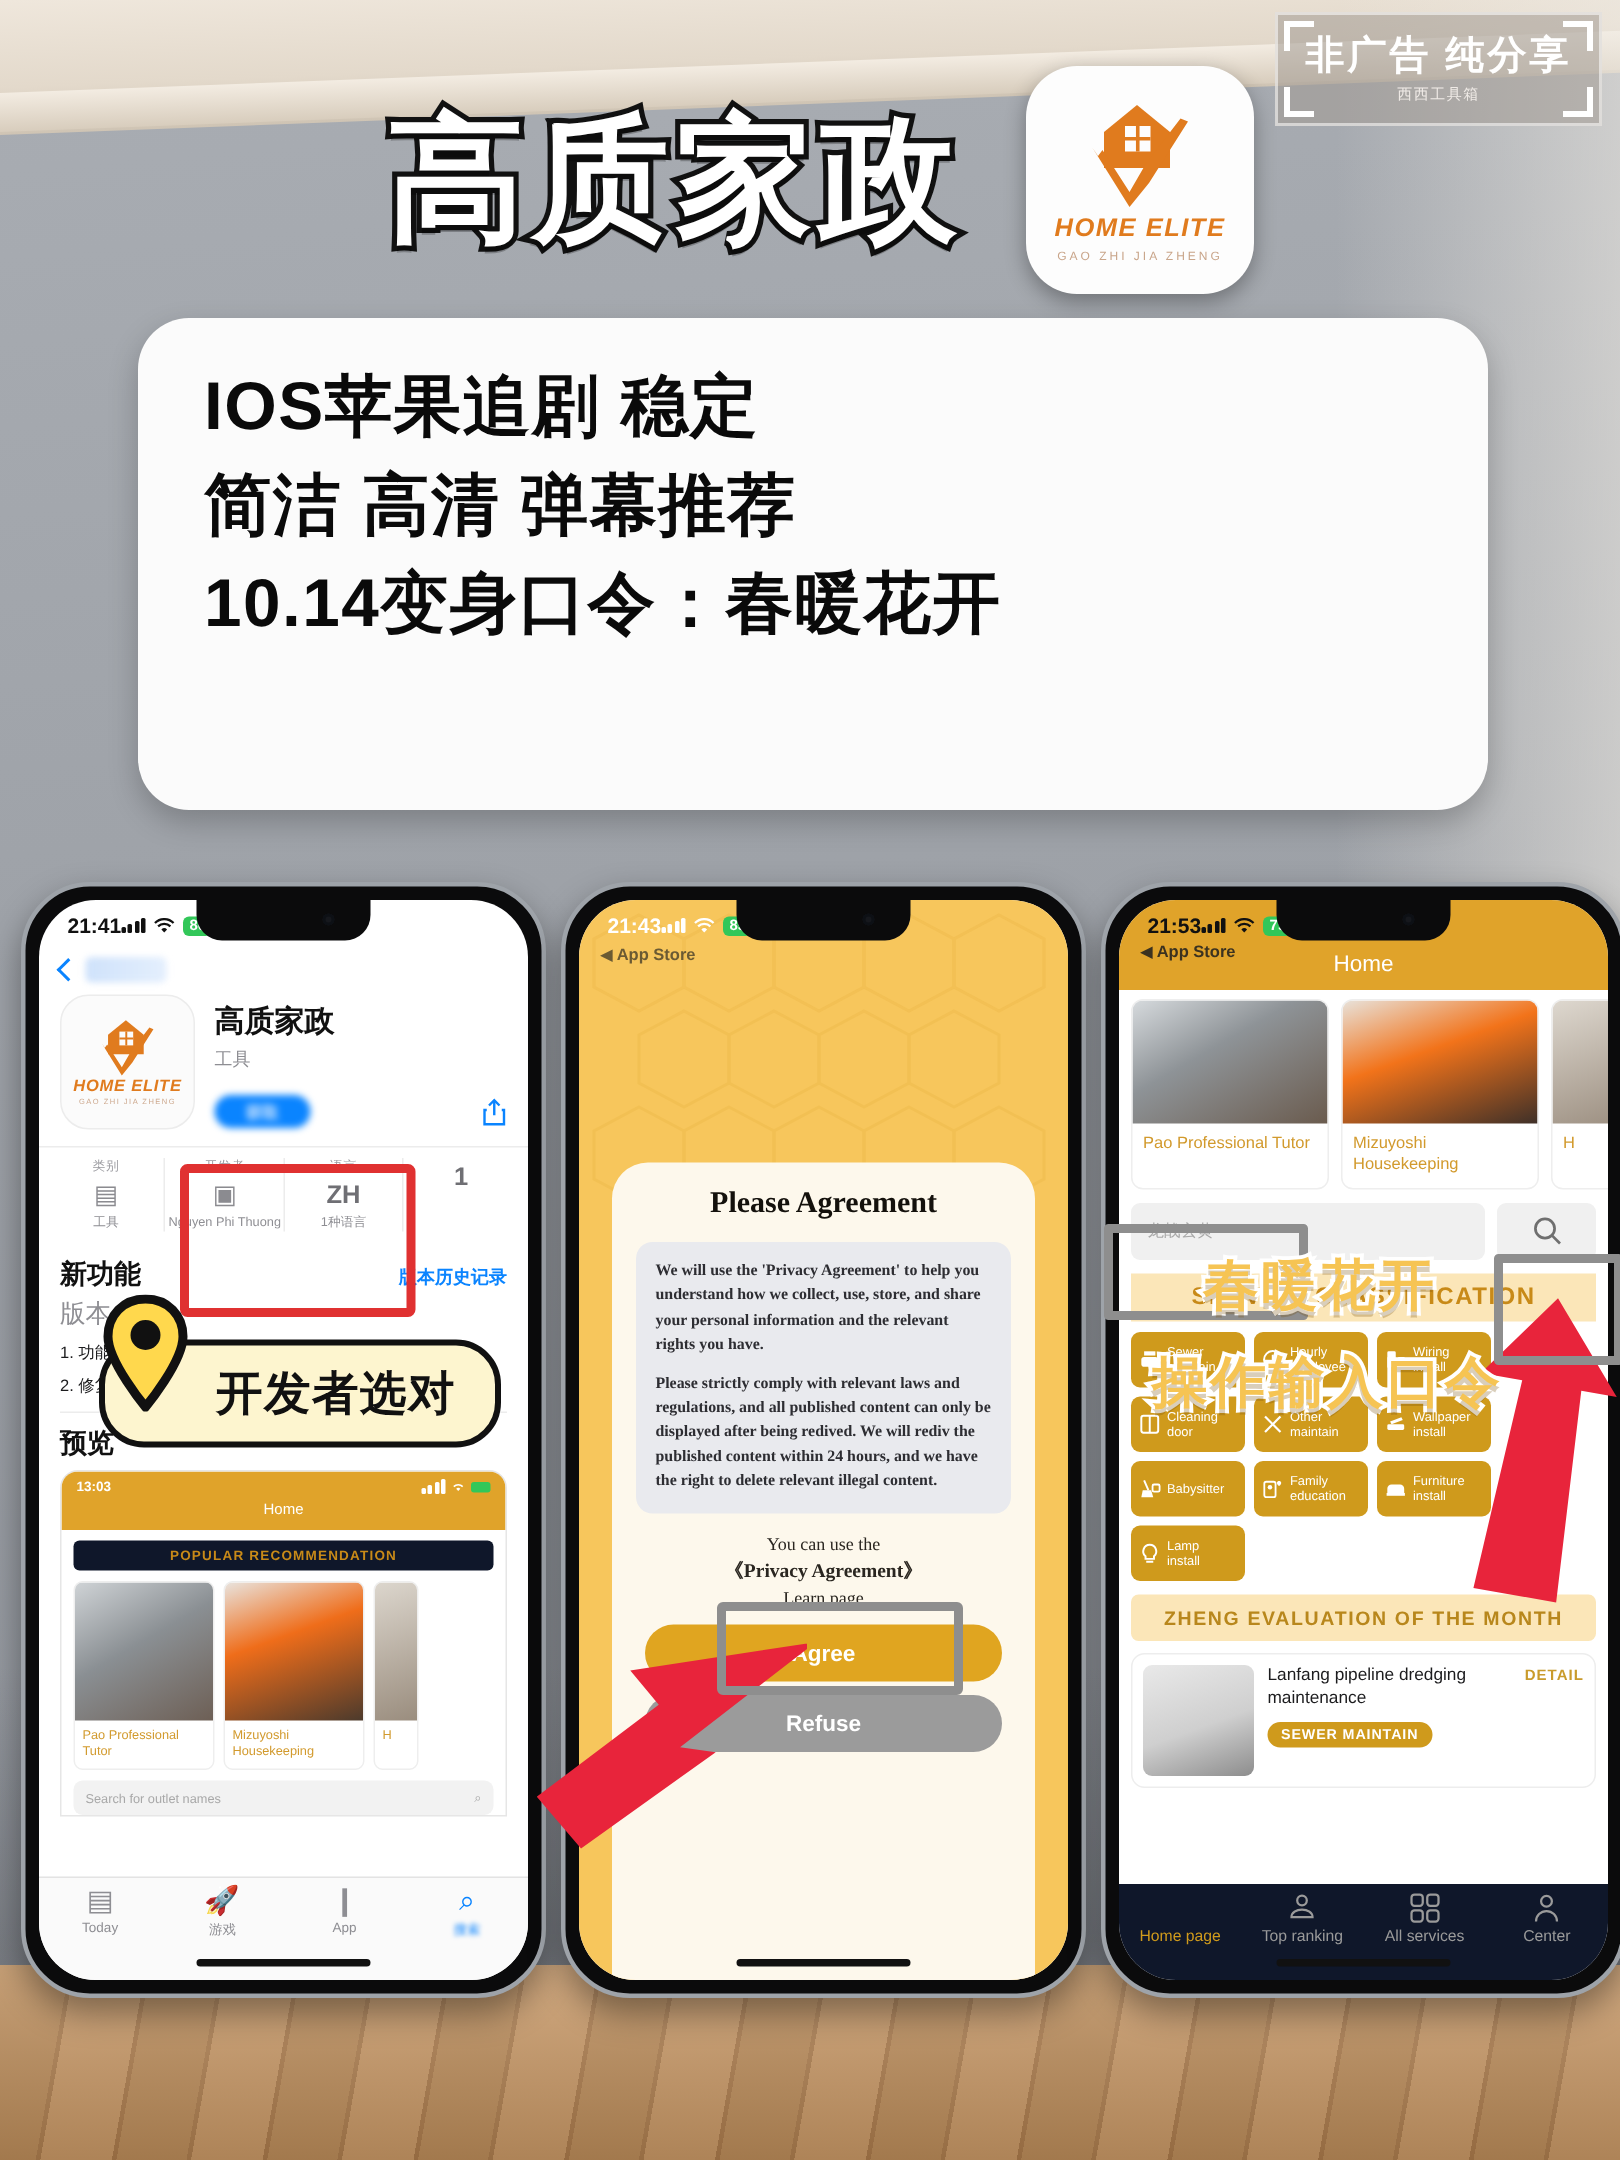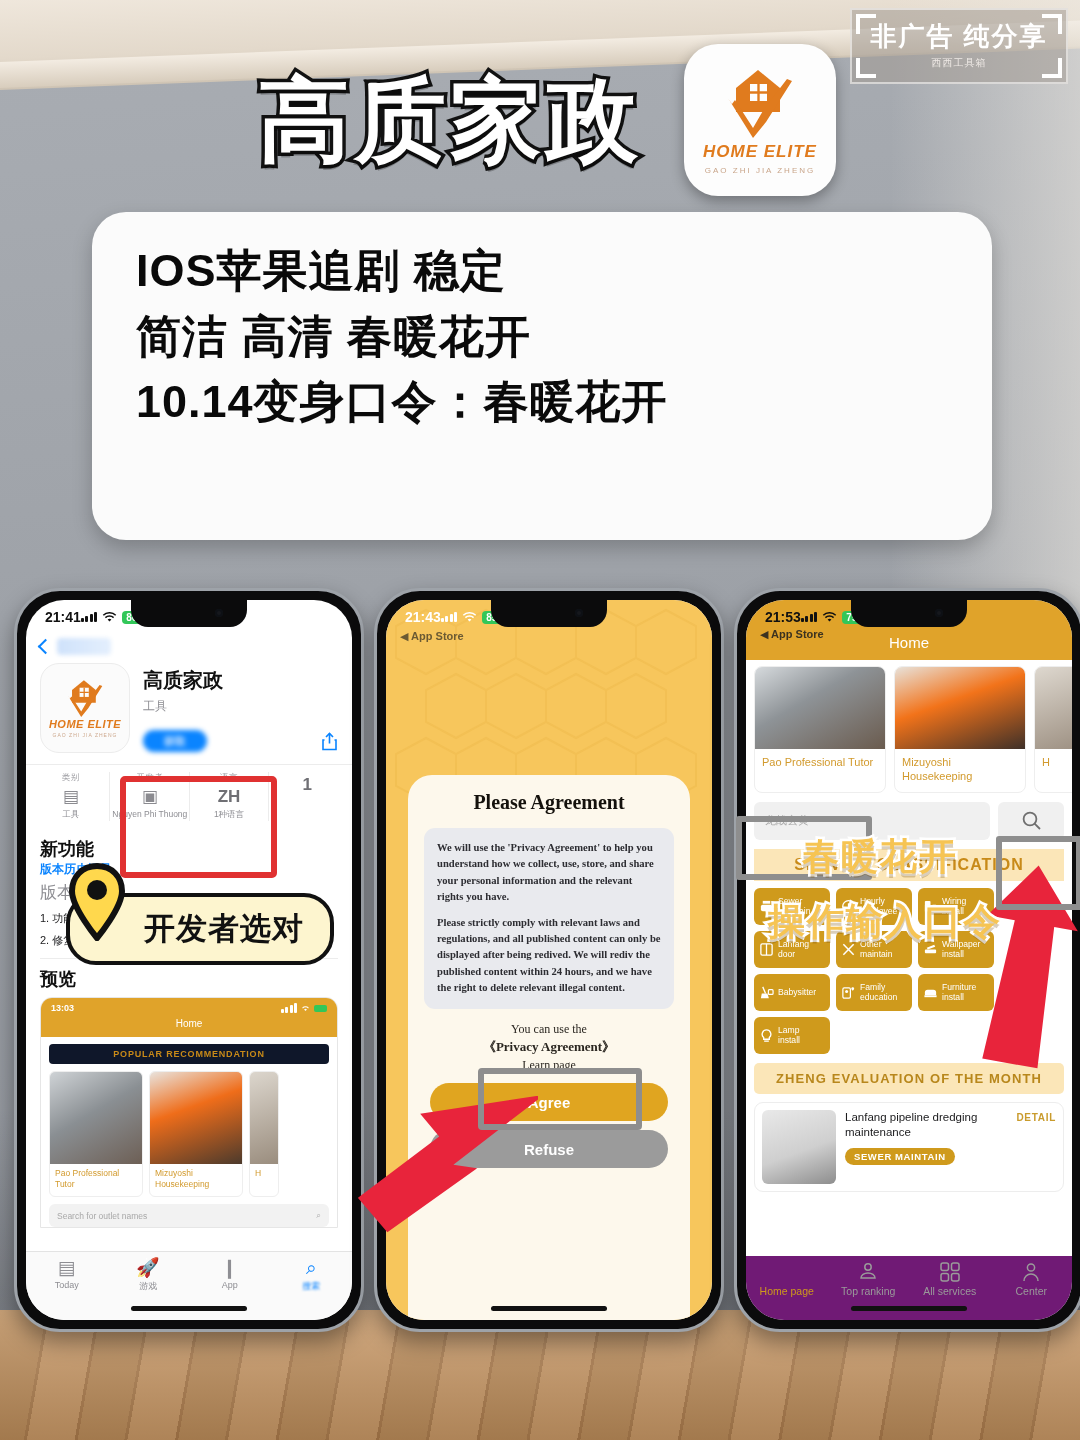--- a/index.html
+++ b/index.html
@@ -109,21 +109,21 @@
         display:flex;align-items:center;justify-content:center;color:#cfe6ff;font-size:11px;font-weight:700;}
   #p1 .share{color:#0a84ff;}
   #p1 .info-row{display:flex;border-top:1px solid #ececec;margin-top:11px;padding:7px 6px 8px;position:relative;}
   #p1 .info-cell{flex:1;text-align:center;border-right:1px solid #ececec;padding:0 2px;}
   #p1 .info-cell:last-child{border-right:none;}
   #p1 .info-k{font-size:8.5px;color:#9b9ba0;letter-spacing:.5px;}
   #p1 .info-glyph{font-size:17px;color:#8b8b90;line-height:1.25;margin:2px 0;}
   #p1 .info-v{font-size:8.5px;color:#8e8e93;white-space:nowrap;overflow:hidden;text-overflow:ellipsis;}
   #p1 .info-big{font-size:17px;font-weight:700;color:#6f6f74;line-height:1.25;margin:2px 0;}
   #p1 .sect{padding:8px 14px 0;}
-  #p1 .sect-head{display:flex;align-items:baseline;justify-content:space-between;flex-direction:column;}
+  #p1 .sect-head{display:flex;align-items:baseline;justify-content:space-between;}
   #p1 .sect-title{font-size:18px;font-weight:800;color:#111;}
   #p1 .sect-link{font-size:12px;color:#0a84ff;font-weight:600;}
   #p1 .sect-sub{font-size:17px;color:#8e8e93;margin-top:3px;}
   #p1 .sect-li{font-size:11px;color:#1c1c1e;margin-top:7px;}
   #p1 .divider{height:1px;background:#ececec;margin:10px 14px 0;}
   #p1 .preview-title{font-size:18px;font-weight:800;color:#111;padding:8px 14px 6px;}
   #p1 .shot{margin:0 14px;border:1px solid #e6e6e6;border-radius:12px 12px 0 0;overflow:hidden;background:#fff;}
   #p1 .shot-top{background:#e0a32a;padding:5px 10px 8px;}
   #p1 .shot-sb{display:flex;align-items:center;justify-content:space-between;color:#fff;font-size:9px;font-weight:700;}
   #p1 .shot-title{text-align:center;color:#fff;font-size:10px;margin-top:5px;}
@@ -199,21 +199,21 @@
   #p3 .bestbanner{margin:9px 8px 0;background:#fbe6b8;color:#b8871c;text-align:center;
         font-size:13px;font-weight:600;letter-spacing:1.1px;padding:8px 0;border-radius:5px;}
   #p3 .eval{margin:8px 8px 0;border:1px solid #ededed;border-radius:9px;display:flex;
         gap:9px;padding:7px;background:#fff;}
   #p3 .eval .eimg{width:74px;height:74px;border-radius:6px;flex:0 0 auto;}
   #p3 .eval .ebody{flex:1;min-width:0;}
   #p3 .eval .etitle{font-size:11.5px;color:#1c1c1e;line-height:1.35;}
   #p3 .eval .etag{display:inline-block;margin-top:7px;background:#cf9a1c;color:#fff;
         font-size:9.5px;font-weight:700;letter-spacing:.6px;border-radius:9px;padding:3px 9px;}
   #p3 .eval .edetail{color:#c99b2c;font-size:10px;font-weight:700;letter-spacing:.7px;padding-top:2px;}
-  #p3 .tabbar3{position:absolute;left:0;right:0;bottom:0;height:58px;background:#701a75;
+  #p3 .tabbar3{position:absolute;left:0;right:0;bottom:0;height:58px;background:#0f172a;
         display:flex;align-items:flex-start;padding-top:6px;}
   #p3 .tab3{flex:1;text-align:center;color:#9a9a9a;}
   #p3 .tab3 .t3g{display:block;height:22px;}
   #p3 .tab3 .t3l{font-size:10.5px;display:block;margin-top:1px;}
   #p3 .tab3.active{color:#cf9a1c;}
   #graybox3a{position:absolute;left:736px;top:816px;width:124px;height:52px;
         border:6px solid #8e8e8e;border-radius:3px;z-index:30;}
   #graybox3b{position:absolute;left:996px;top:836px;width:74px;height:62px;
         border:6px solid #8e8e8e;border-radius:3px;z-index:30;}
   #arrow3{position:absolute;left:944px;top:860px;width:150px;height:210px;z-index:29;}
@@ -254,21 +254,21 @@
     <line x1="50.5" y1="18" x2="50.5" y2="35" stroke="#e07b1e" stroke-width="2.4"></line>
     <line x1="42" y1="26.5" x2="59" y2="26.5" stroke="#e07b1e" stroke-width="2.4"></line>
     <path d="M20 32 L24 38 L27 34 L45 62 L56 43 L79 13 L84 15 L58 56 L45 72 Z" fill="#e07b1e"></path>
   </svg>
   <div class="logo-name">HOME ELITE</div>
   <div class="logo-sub">GAO ZHI JIA ZHENG</div>
 </div>
 
 <div id="promo-card">
   <div class="line">IOS苹果追剧 稳定</div>
-  <div class="line">简洁 高清 春暖花开</div>
+  <div class="line">简洁 高清 弹幕推荐</div>
   <div class="line">10.14变身口令：春暖花开</div>
 </div>
 
 <div id="phone1" class="phone">
   <div class="screen" id="p1">
     <div class="notch">
         <span class="cam"></span>
       </div>
     <div class="statusbar" style="color:#111">
       <span>21:41</span>
@@ -570,21 +570,21 @@
             <rect x="2" y="2" width="6" height="12" rx="1" fill="#fff"></rect>
             <rect x="9.5" y="6" width="5" height="8" rx="1" fill="#fff"></rect>
           </svg>
         <span class="gtxt"><span>Wiring</span><br><span>install</span></span>
       </div>
       <div class="gitem">
         <svg width="15" height="15" viewBox="0 0 16 16">
             <rect x="2" y="2" width="12" height="12" rx="1.5" stroke="#fff" stroke-width="1.4" fill="none"></rect>
             <line x1="8" y1="2" x2="8" y2="14" stroke="#fff" stroke-width="1.4"></line>
           </svg>
-        <span class="gtxt"><span>Lanfang</span><br><span>door</span></span>
+        <span class="gtxt"><span>Cleaning</span><br><span>door</span></span>
       </div>
       <div class="gitem">
         <svg width="15" height="15" viewBox="0 0 16 16">
             <line x1="2.5" y1="2.5" x2="13.5" y2="13.5" stroke="#fff" stroke-width="1.6"></line>
             <line x1="13.5" y1="2.5" x2="2.5" y2="13.5" stroke="#fff" stroke-width="1.6"></line>
           </svg>
         <span class="gtxt"><span>Other</span><br><span>maintain</span></span>
       </div>
       <div class="gitem">
         <svg width="15" height="15" viewBox="0 0 16 16">

